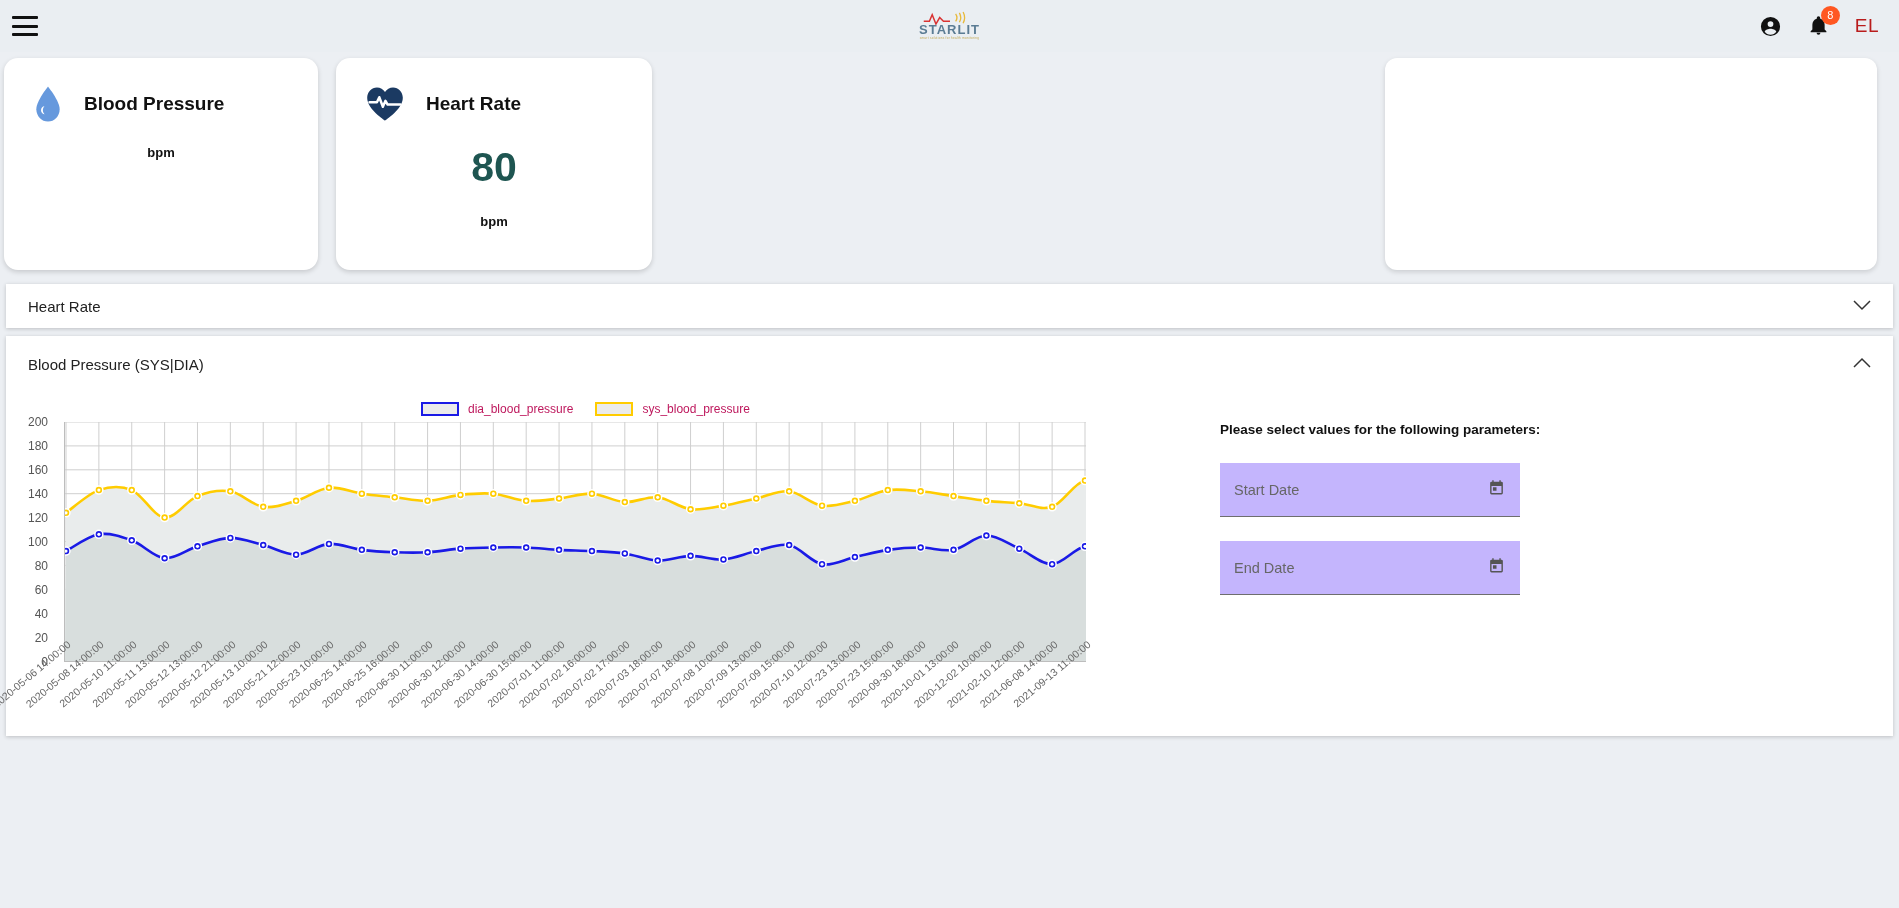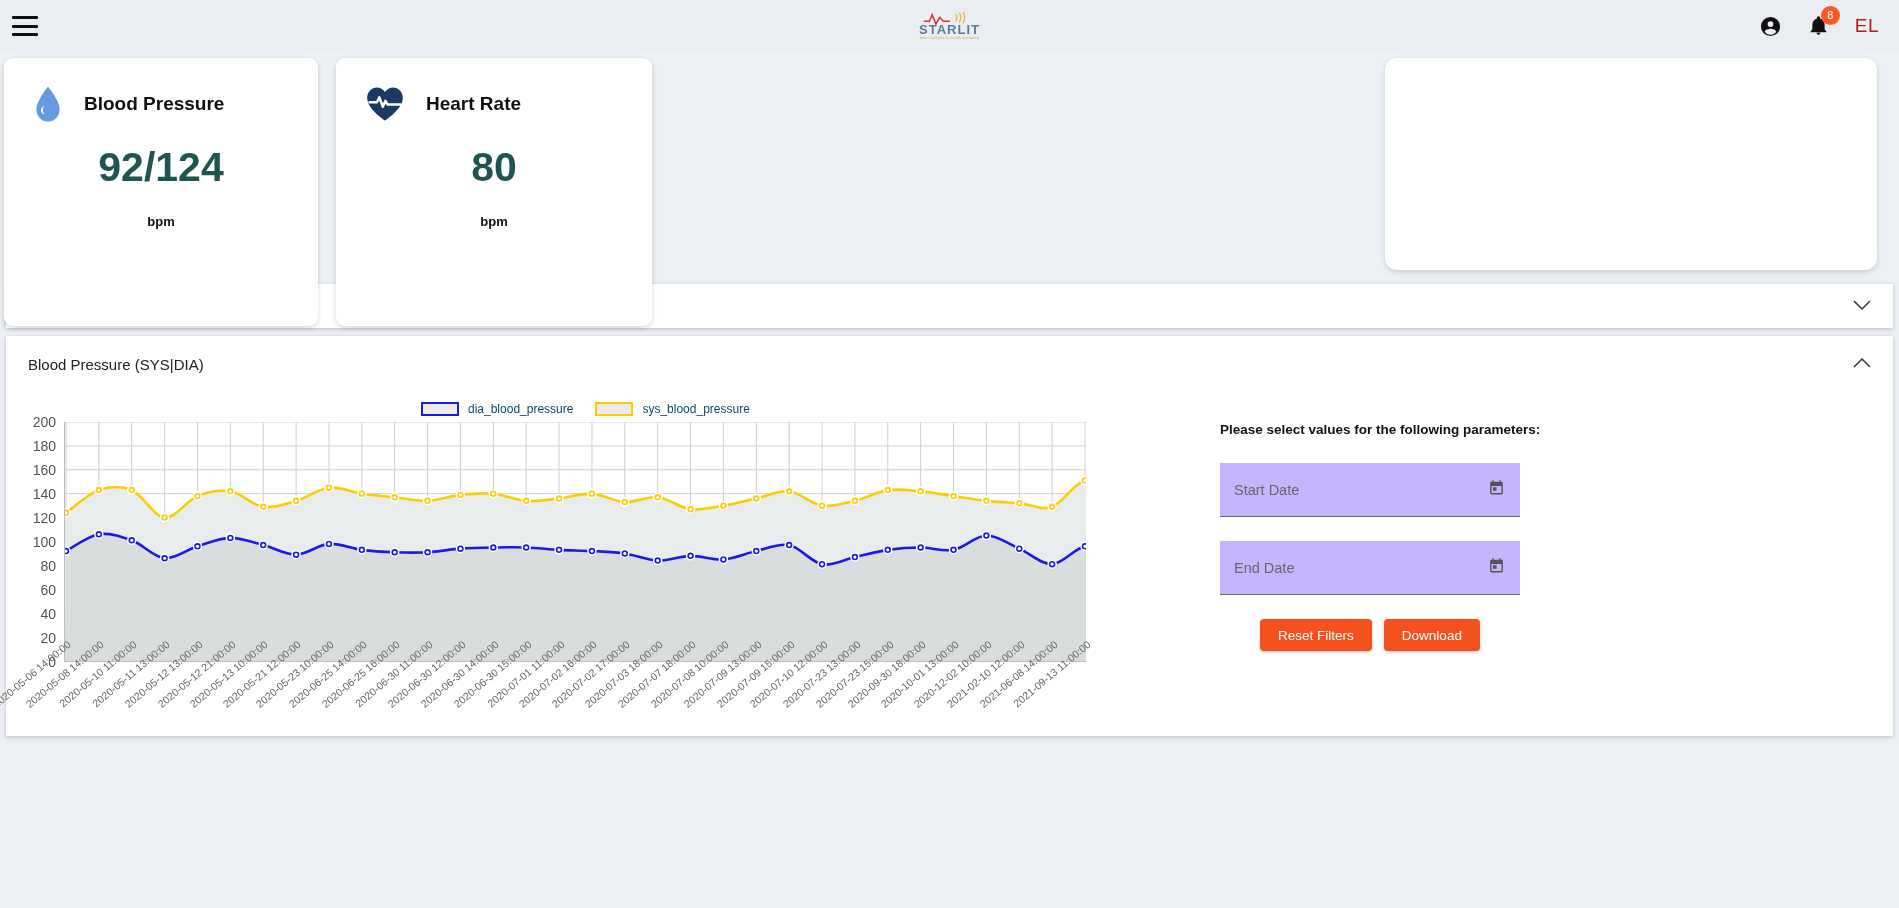--- a/index.html
+++ b/index.html
@@ -51,23 +51,23 @@
     min-width: 19px; height: 19px; border-radius: 50%;
     font-size: 11px; line-height: 19px; text-align: center;
     font-weight: 500;
   }
   .initials { font-size: 19px; color: #b91c1c; letter-spacing: .5px; cursor: pointer; }
 
   
   .cards-row { position: relative; height: 222px; padding: 2px 0 0 4px; }
   .kpi-card {
     position: absolute; top: 6px;
-    background: #fff; border-radius: 9px;
+    background: #fff; border-radius: 14px;
     box-shadow: 0 2px 5px rgba(0,0,0,.16);
-    height: 268px;
+    height: 212px;
   }
   #card-bp { left: 4px;  width: 314px; }
   #card-hr { left: 336px; width: 316px; }
   .kpi-head { display: flex; align-items: center; padding: 28px 0 0 30px; gap: 22px; }
   .kpi-title { font-size: 19px; font-weight: bold; color: #111; }
   .kpi-value {
     text-align: center; margin-top: 22px;
     font-size: 41px; font-weight: bold; color: #1e5551;
   }
   .kpi-unit { text-align: center; margin-top: 23px; font-size: 13px; font-weight: bold; color: #111; }
@@ -100,27 +100,27 @@
   .panel-body { display: flex; height: 340px; position: relative; }
 
   .chart-wrap { position: relative; width: 1170px; height: 330px; margin-left: 20px; }
 
   .legend {
     position: absolute; left: 395px; top: 10px;
     display: flex; gap: 22px; align-items: center;
   }
   .legend-item { display: flex; align-items: center; gap: 9px; }
   .legend-swatch { width: 38px; height: 14px; background: #ebebeb; border: 2px solid #000; }
-  .legend-label { font-size: 12px; color: #0c4a6e; }
+  .legend-label { font-size: 12px; color: #be185d; }
 
   .plot-outer { position: absolute; left: 0; top: 30px; width: 1060px; height: 240px; }
   .y-labels { position: absolute; left: 0; top: 0; width: 30px; height: 100%; }
   .y-labels span {
-    position: absolute; right: 0; transform: translateY(-50%);
-    font-size: 14px; color: #555;
+    position: absolute; right: 8px; transform: translateY(-50%);
+    font-size: 12px; color: #555;
   }
   .plot {
     position: absolute; left: 38px; right: 0; top: 0; bottom: 0;
     border-left: 1px solid #bdbdbd; border-bottom: 1px solid #bdbdbd;
   }
   .plot svg { display: block; width: 100%; height: 100%; }
 
   .x-labels { position: absolute; left: 38px; top: 246px; width: 1022px; height: 90px; }
   .x-label {
     position: absolute; top: 0;
@@ -193,21 +193,20 @@
 <div class="cards-row">
 
   <div class="kpi-card" id="card-bp">
     <div class="kpi-head">
       <svg width="28" height="36" viewBox="0 0 24 30">
         <path d="M12 0C12 0 2 12.5 2 19.4 2 25.2 6.5 30 12 30s10-4.8 10-10.6C22 12.5 12 0 12 0z" fill="#6699dd"></path>
         <path d="M9 17c-1.8 0-3 1.6-3 3.4 0 1.9 1.4 3.4 3.2 3.4-1-.9-1.6-2.1-1.6-3.5 0-1.3.5-2.5 1.4-3.3z" fill="#fff"></path>
       </svg>
       <span class="kpi-title">Blood Pressure</span>
     </div>
-    <div class="kpi-value">92/124</div>
     <div class="kpi-unit">bpm</div>
   </div>
 
   <div class="kpi-card" id="card-hr">
     <div class="kpi-head">
       <svg width="38" height="36" viewBox="0 0 32 30">
         <path d="M16 29S1 19.5 1 9.8C1 4.8 4.7 1 9.2 1c2.9 0 5.4 1.6 6.8 3.9C17.4 2.6 19.9 1 22.8 1 27.3 1 31 4.8 31 9.8 31 19.5 16 29 16 29z" fill="#1b3a62"></path>
         <path d="M3 13.5h6.2l2-4.2 3 8 2.2-5 1.8 3.2H29" fill="none" stroke="#fff" stroke-width="2.1" stroke-linejoin="round" stroke-linecap="round"></path>
       </svg>
       <span class="kpi-title">Heart Rate</span>
@@ -504,20 +503,16 @@
       <div class="field">
         <span class="field-text">End Date</span>
         <span class="field-icon">
           <svg width="17" height="17" viewBox="0 0 24 24" fill="#555">
             <path d="M19 3h-1V1h-2v2H8V1H6v2H5a2 2 0 0 0-2 2v14a2 2 0 0 0 2 2h14a2 2 0 0 0 2-2V5a2 2 0 0 0-2-2zm0 16H5V9h14v10zM7 11h5v5H7z"></path>
           </svg>
         </span>
       </div>
 
 
-      <div class="btn-row">
-        <button class="btn">Reset Filters</button>
-        <button class="btn">Download</button>
-      </div>
     </div>
 
   </div>
 </div>
 
 </body></html>

